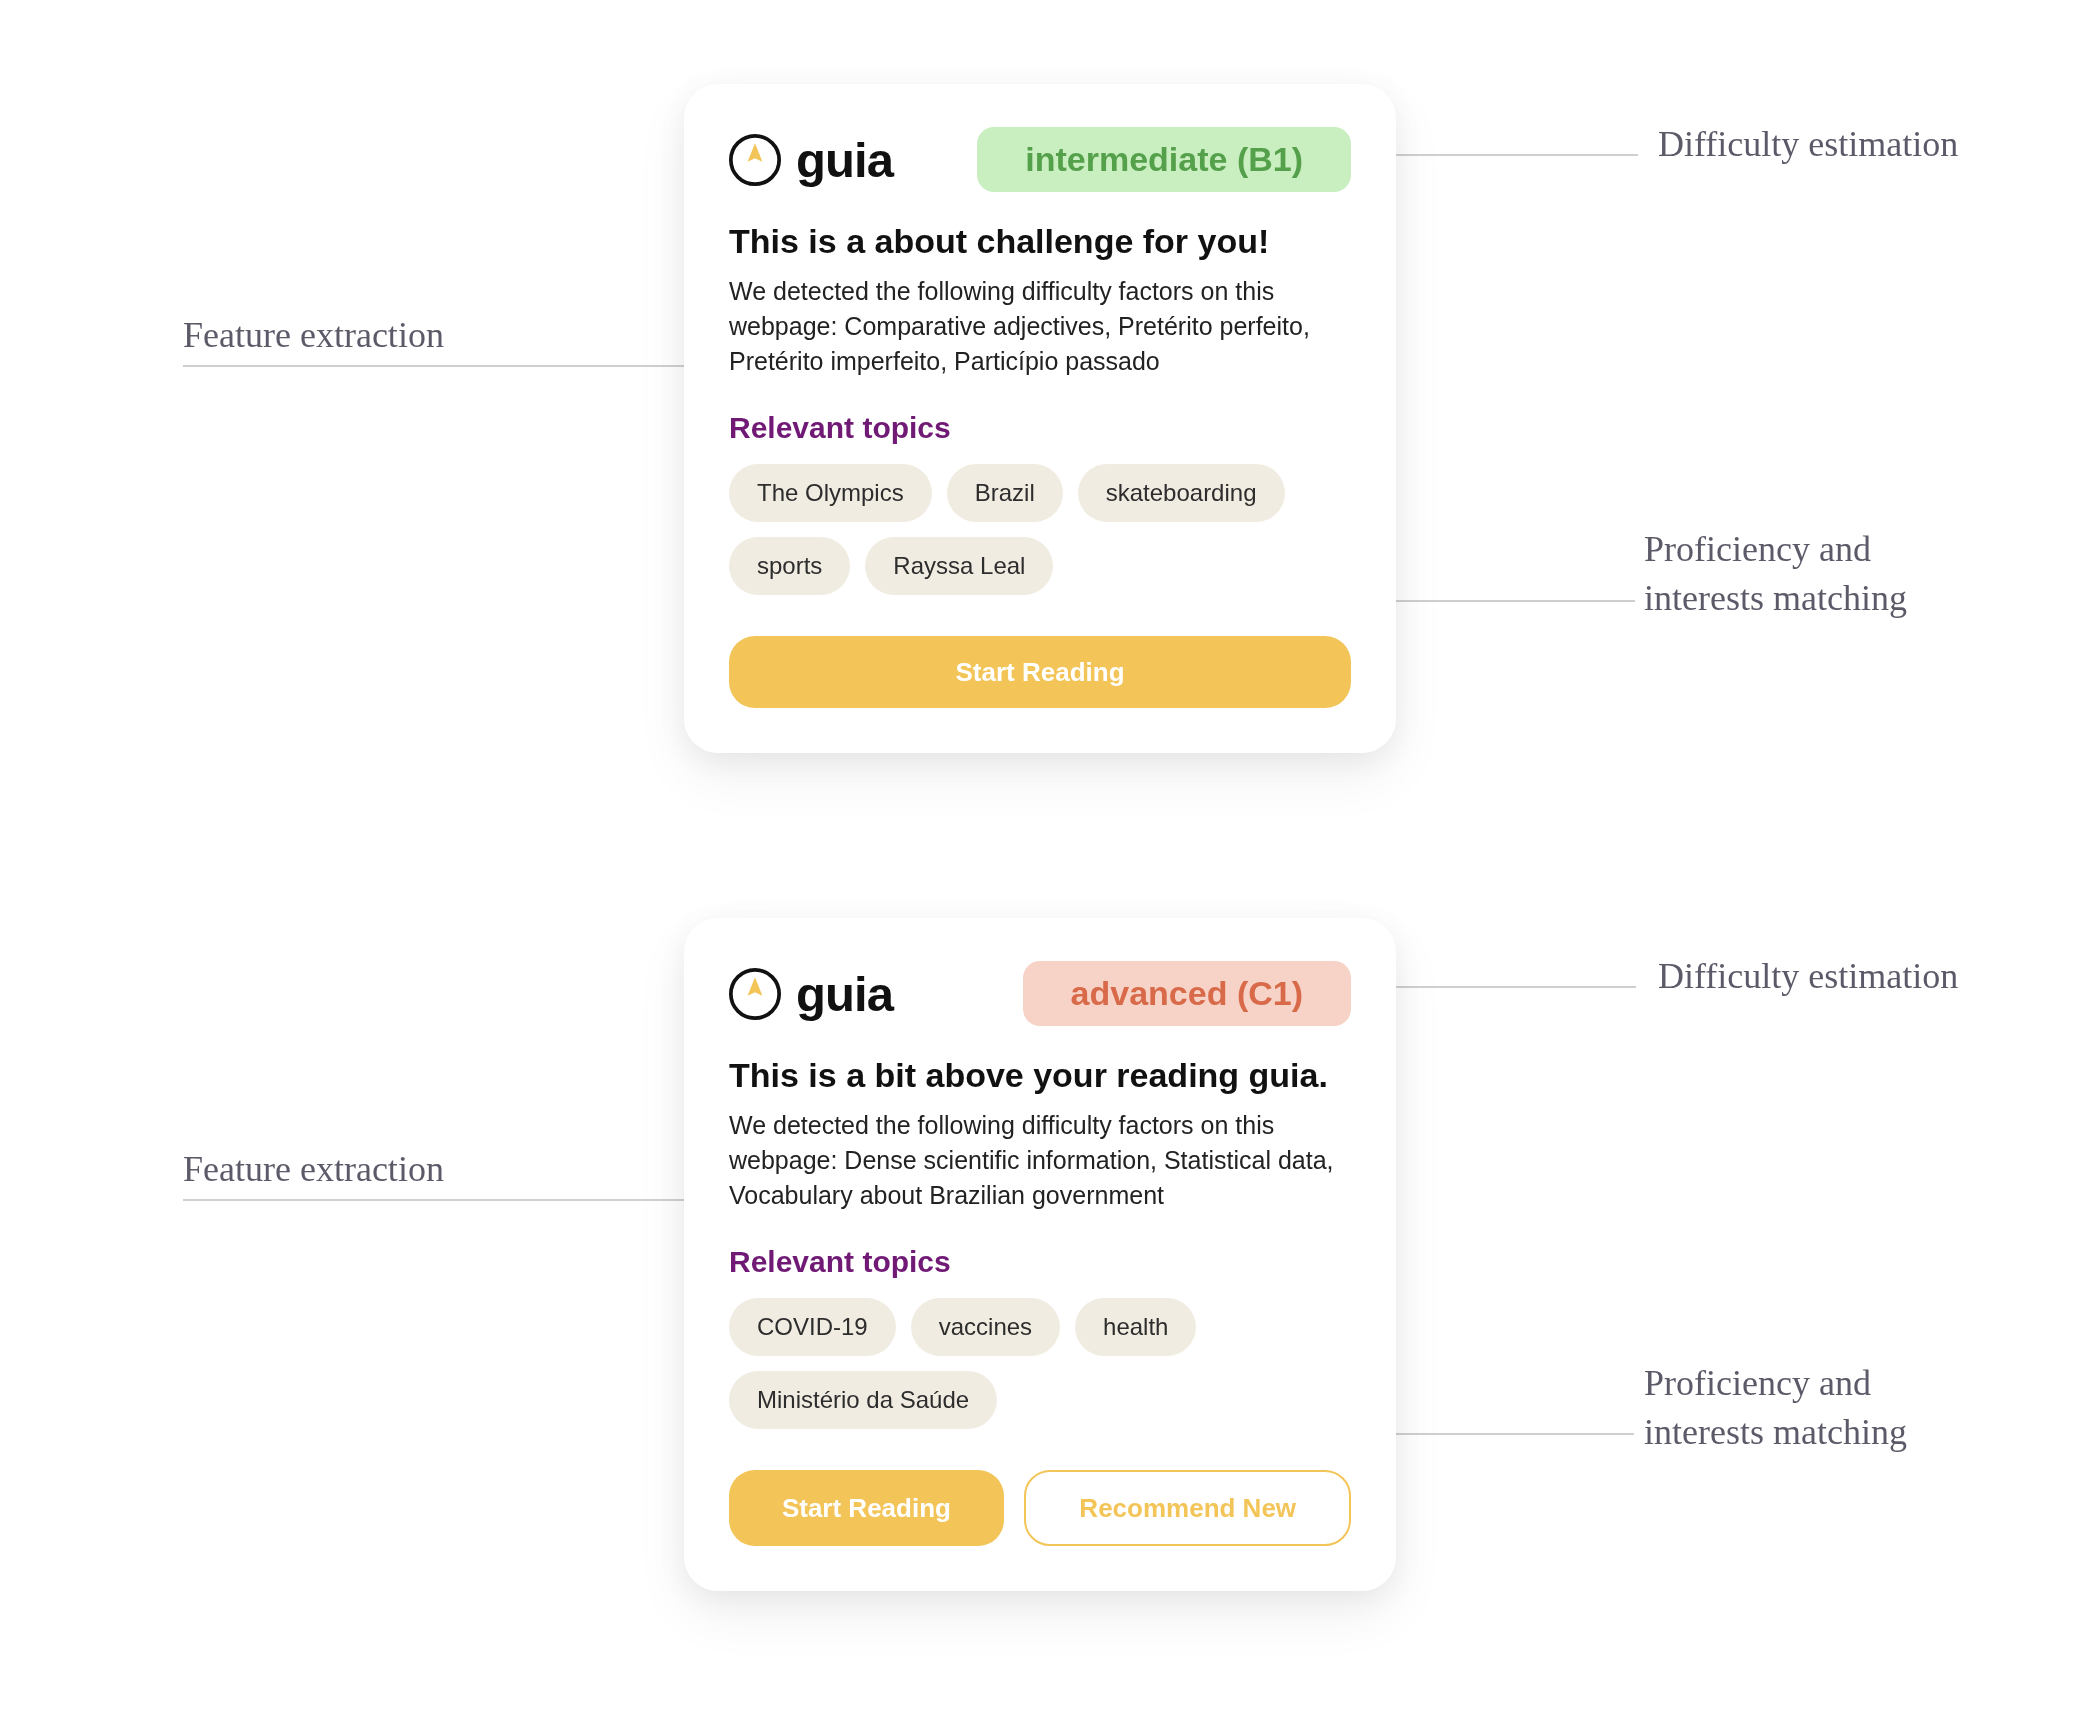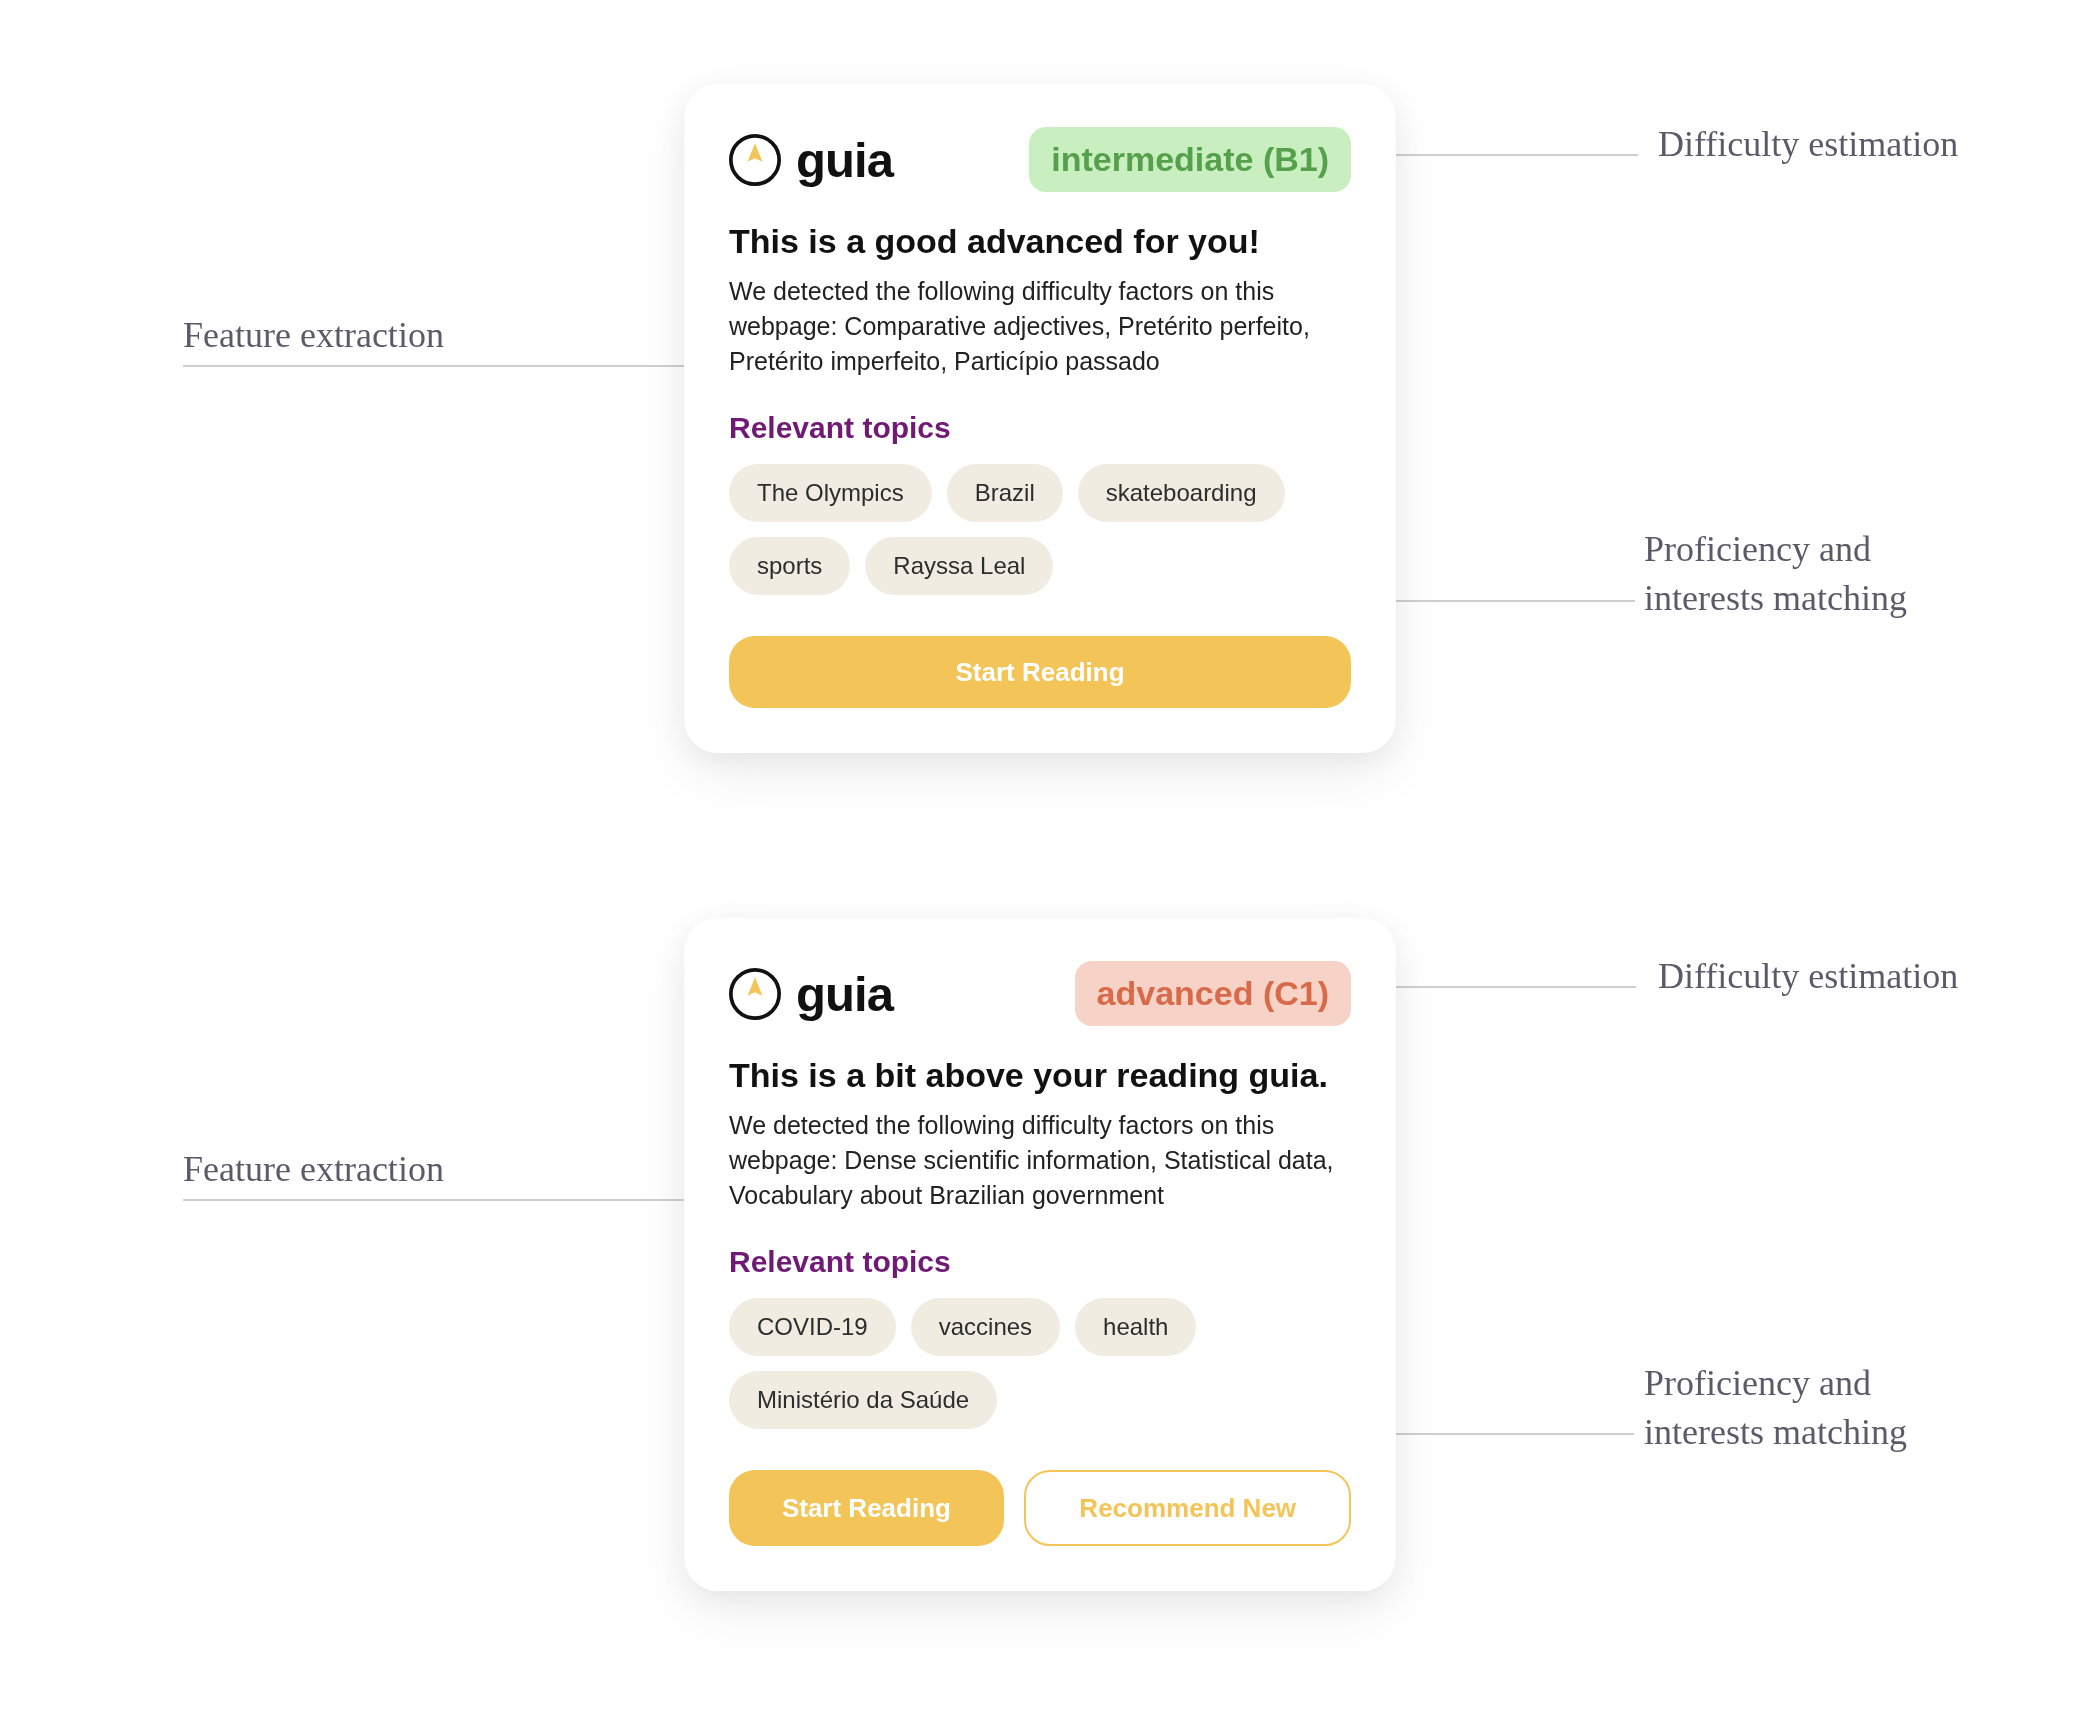--- a/index.html
+++ b/index.html
@@ -54,21 +54,21 @@
     flex: 0 0 auto;
   }
   .logo-text {
     font-weight: 800;
     font-size: 49px;
     letter-spacing: -0.9px;
     color: #111;
   }
   .level-pill {
     margin-left: auto;
-    padding: 13px 22px;
+    padding: 13px 48px;
     border-radius: 17px;
     font-size: 34px;
     font-weight: 600;
   }
   .level-pill.b1 { background: #c9efc1; color: #55a04b; }
   .level-pill.c1 { background: #f6d3c6; color: #d86a4a; }
 
   .card-title {
     font-weight: 800;
     font-size: 34px;
@@ -179,21 +179,21 @@
     <div class="logo-wrap">
       <svg class="logo-icon" viewBox="0 0 56 56">
         <circle cx="28" cy="28" r="26" fill="none" stroke="#111" stroke-width="4"></circle>
         <path d="M28 10 L36 30 L28 26 L20 30 Z" fill="#f3c558"></path>
       </svg>
       <span class="logo-text">guia</span>
     </div>
     <span class="level-pill b1">intermediate (B1)</span>
   </div>
 
-  <div class="card-title">This is a good advanced for you!</div>
+  <div class="card-title">This is a about challenge for you!</div>
   <div class="card-desc">We detected the following difficulty factors on this webpage: Comparative adjectives, Pretérito perfeito, Pretérito imperfeito, Particípio passado</div>
 
   <div class="topics-heading">Relevant topics</div>
   <div class="chips">
       <span class="chip">The Olympics</span>
       <span class="chip">Brazil</span>
       <span class="chip">skateboarding</span>
       <span class="chip">sports</span>
       <span class="chip">Rayssa Leal</span>
     </div>

